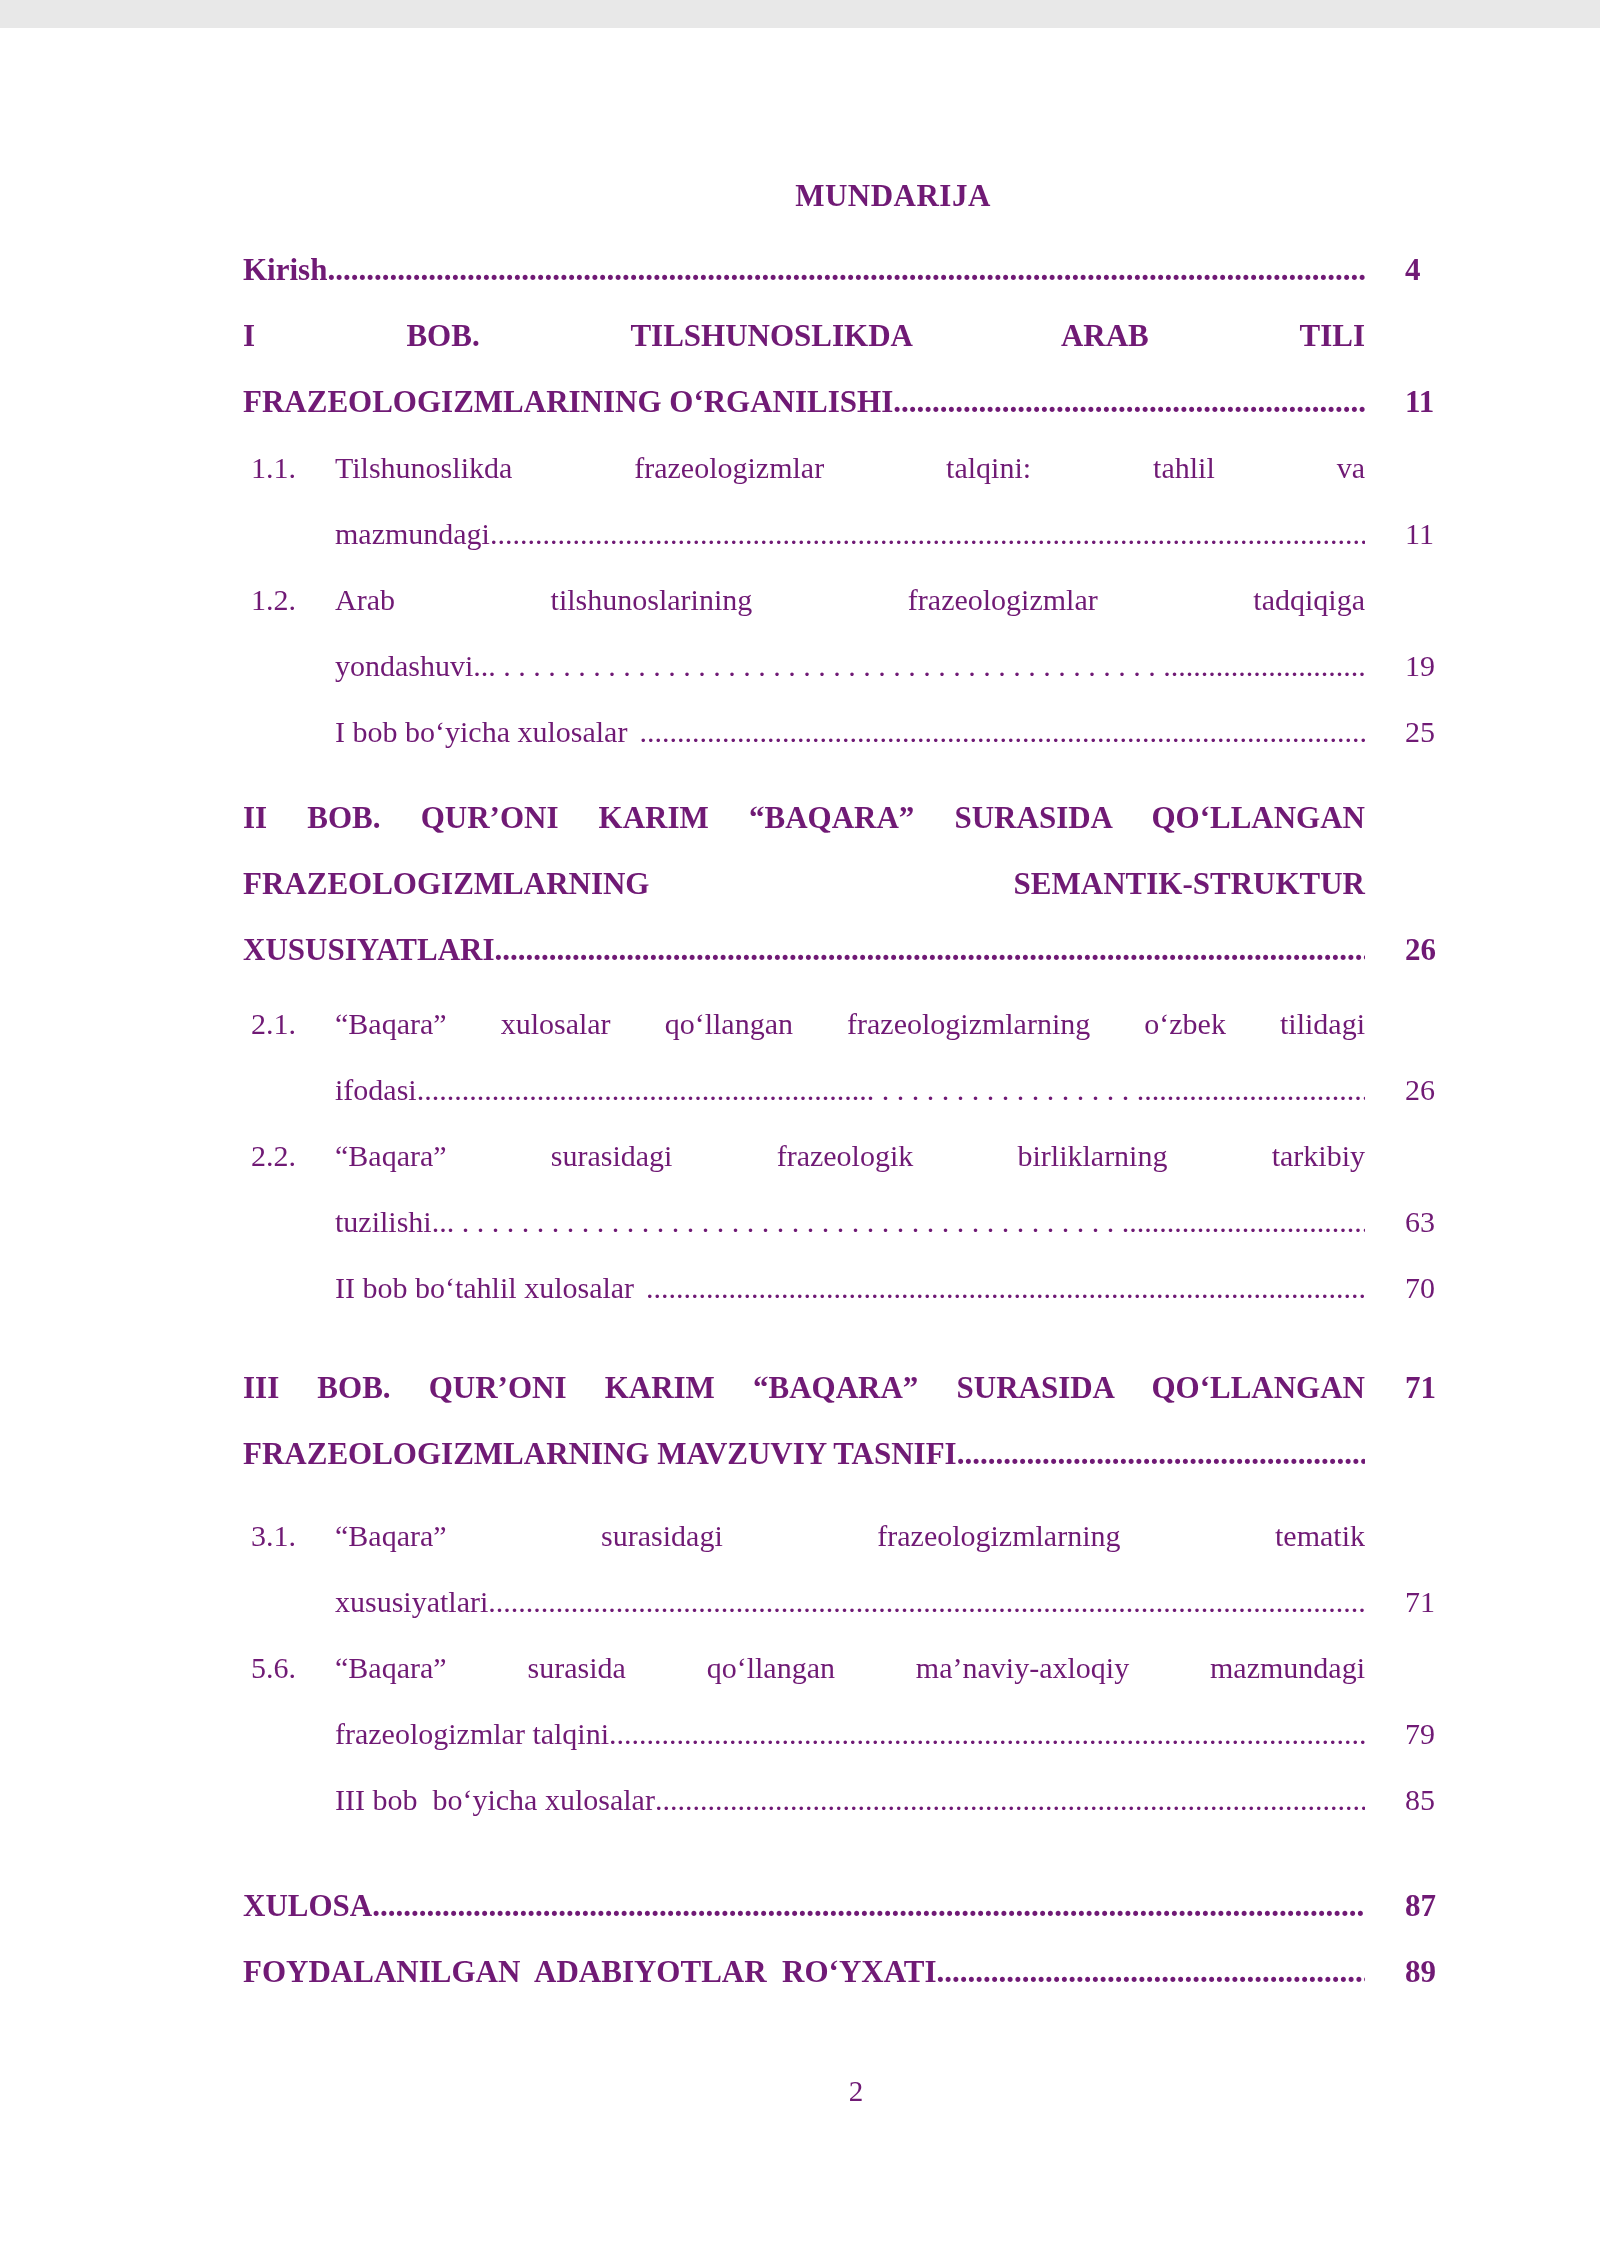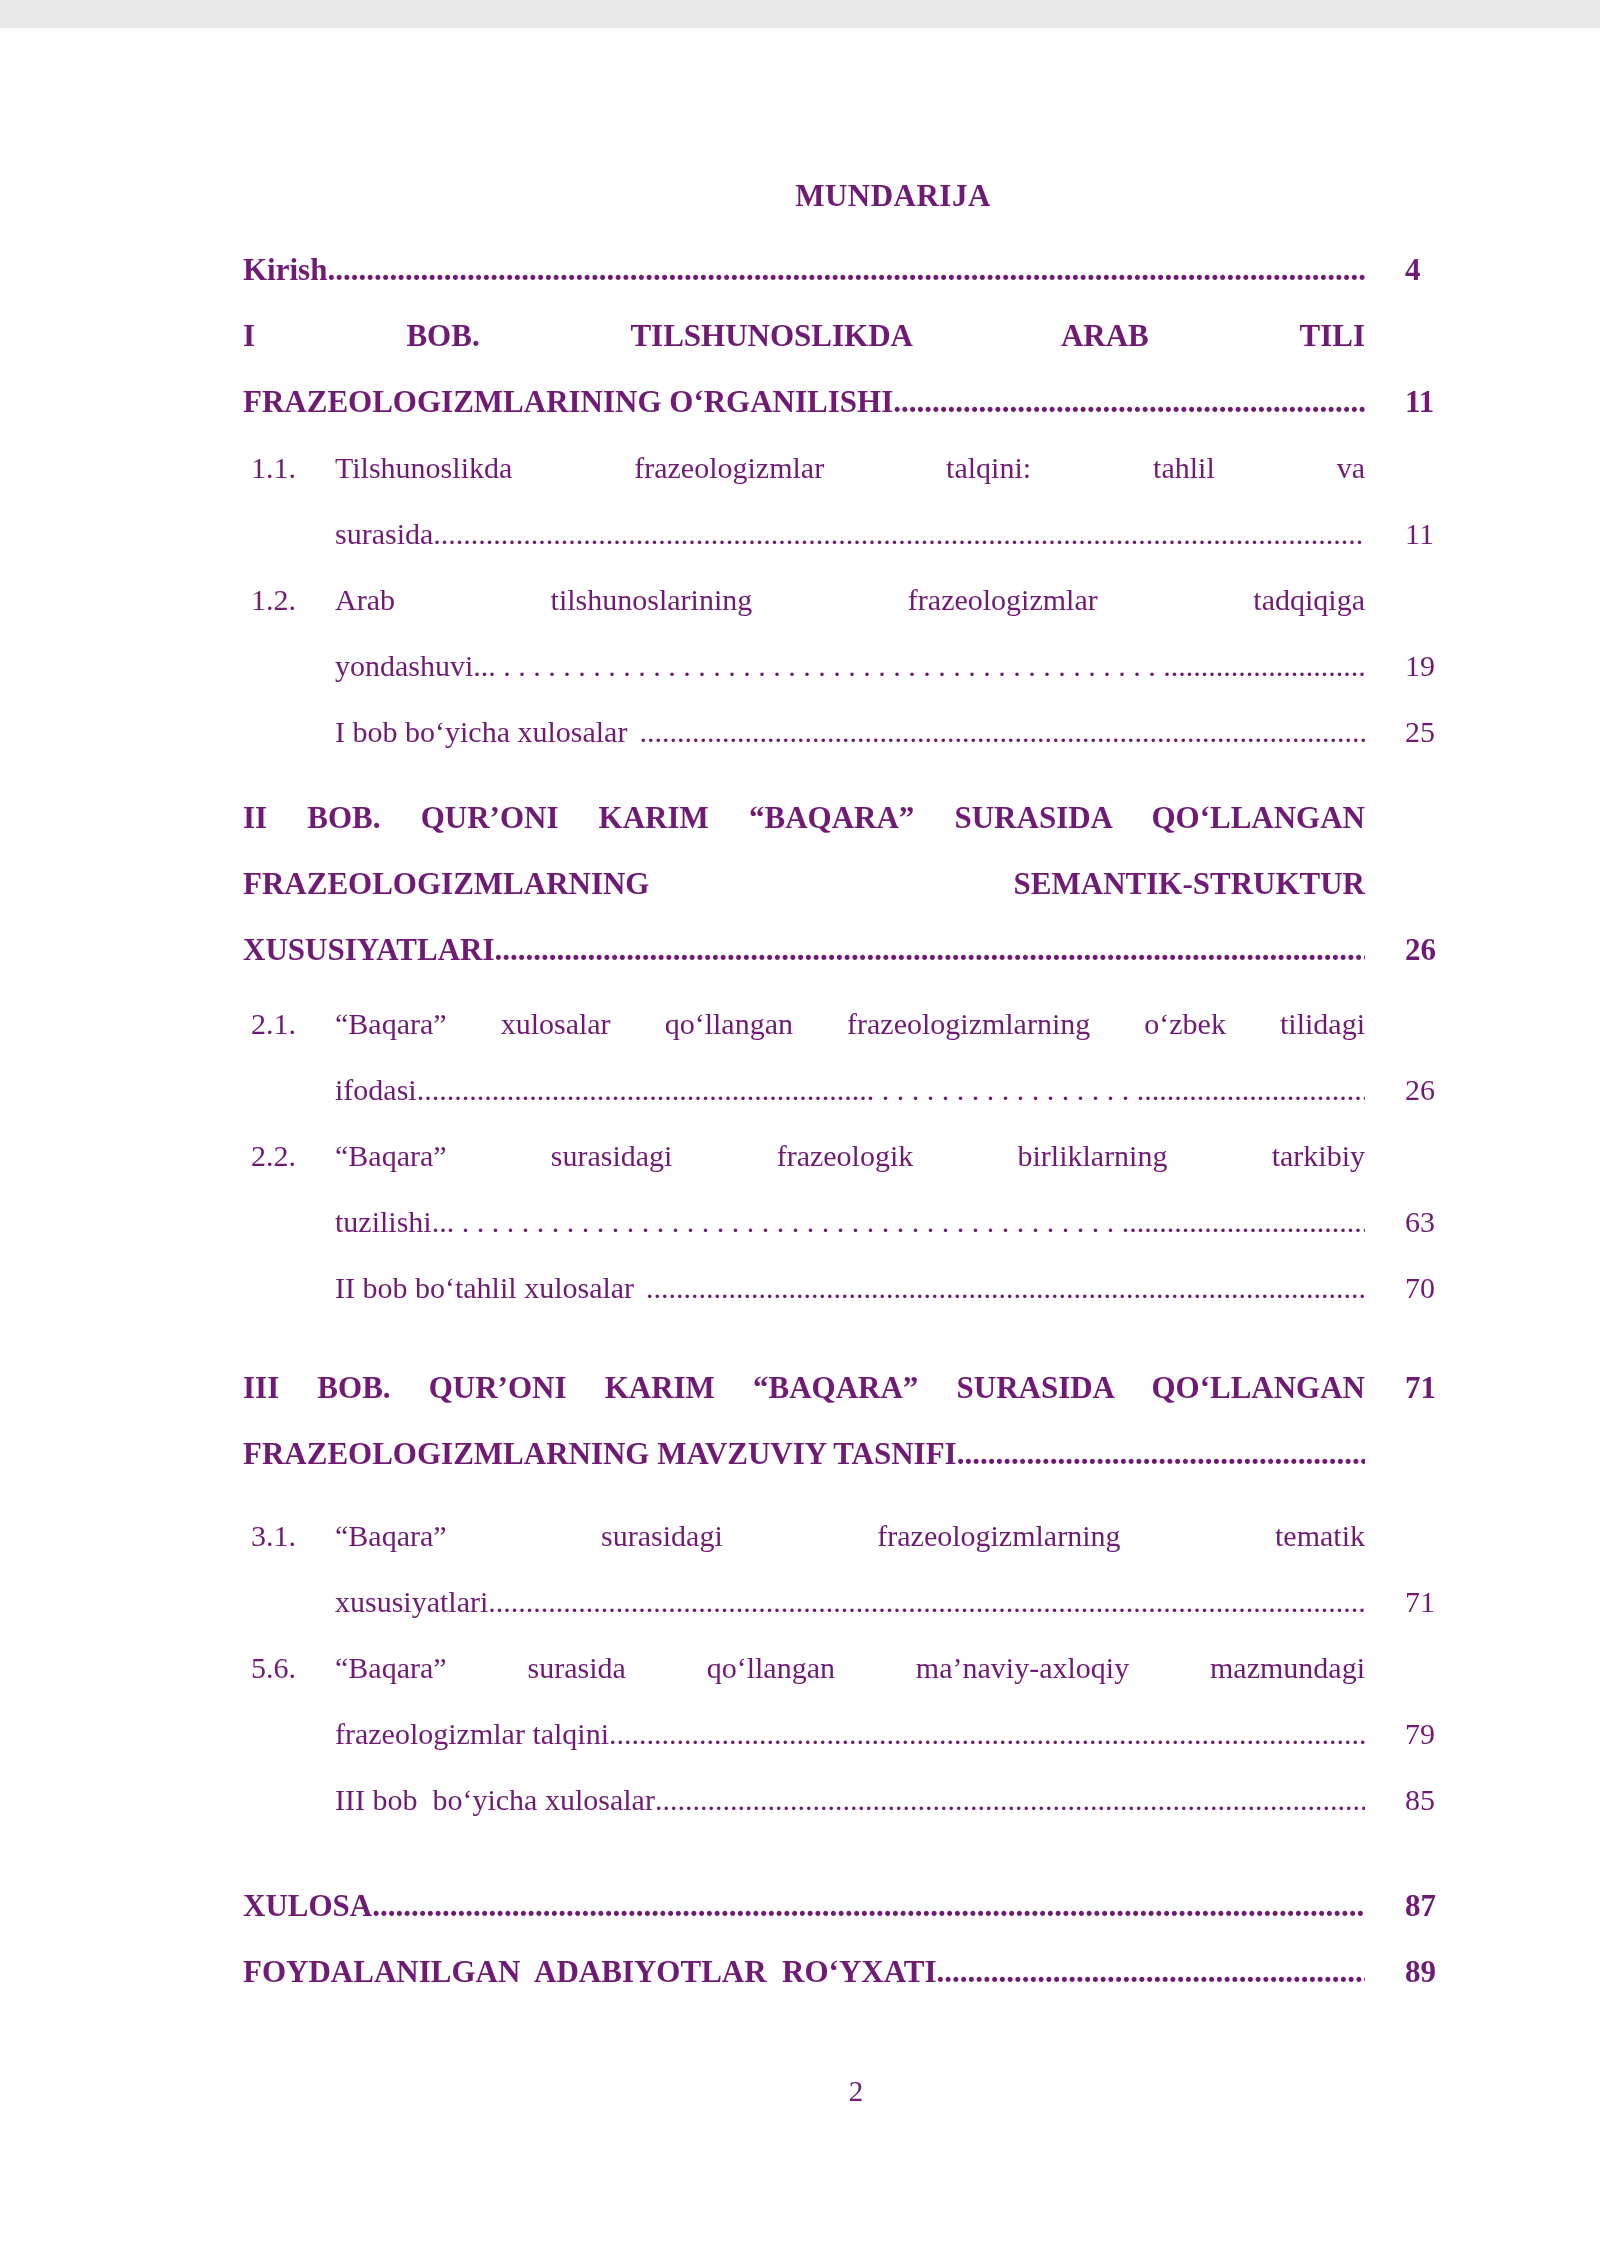--- a/index.html
+++ b/index.html
@@ -95,21 +95,21 @@
     <span class="pagenum">11</span>
   </div>
       <div class="row">
     <span class="label">1.1.</span>
     <span class="text spread">Tilshunoslikda frazeologizmlar talqini: tahlil va</span>
 
     <span class="pagenum"></span>
   </div>
       <div class="row">
     <span class="label spacer"></span>
-    <span class="text">surasida</span>
+    <span class="text">mazmundagi</span>
     <span class="leader">............................................................................................................................................................................................................................................................................................................</span>
     <span class="pagenum">11</span>
   </div>
       <div class="row">
     <span class="label">1.2.</span>
     <span class="text spread">Arab tilshunoslarining frazeologizmlar tadqiqiga</span>
 
     <span class="pagenum"></span>
   </div>
       <div class="row">

